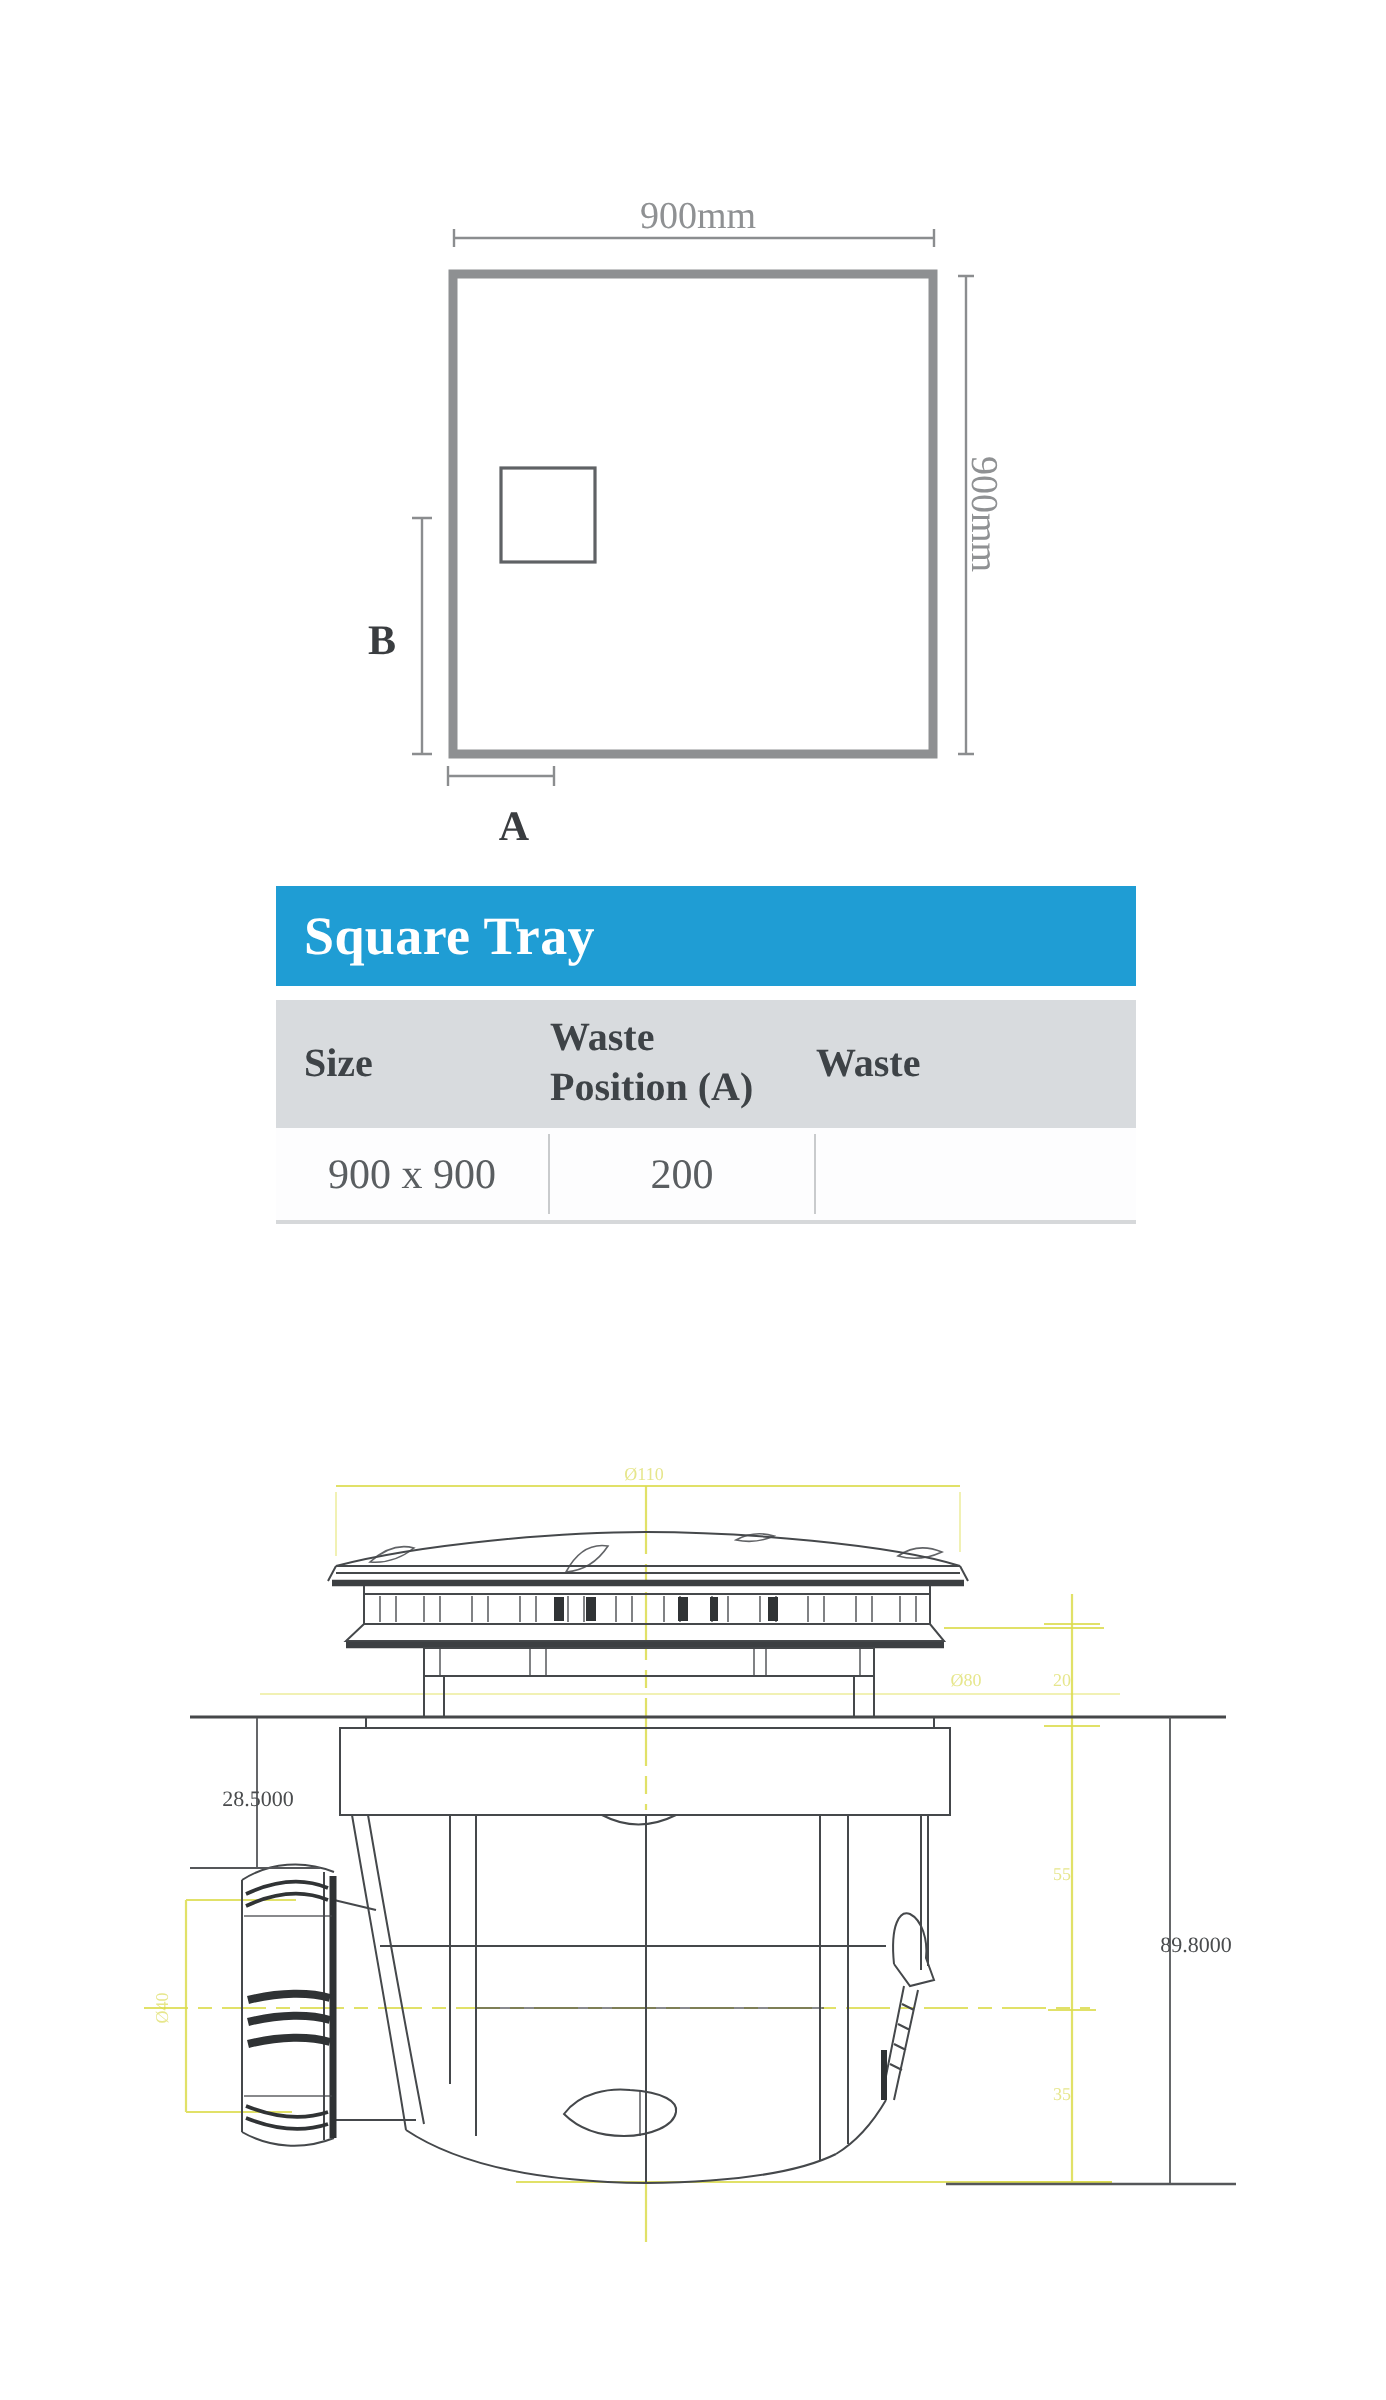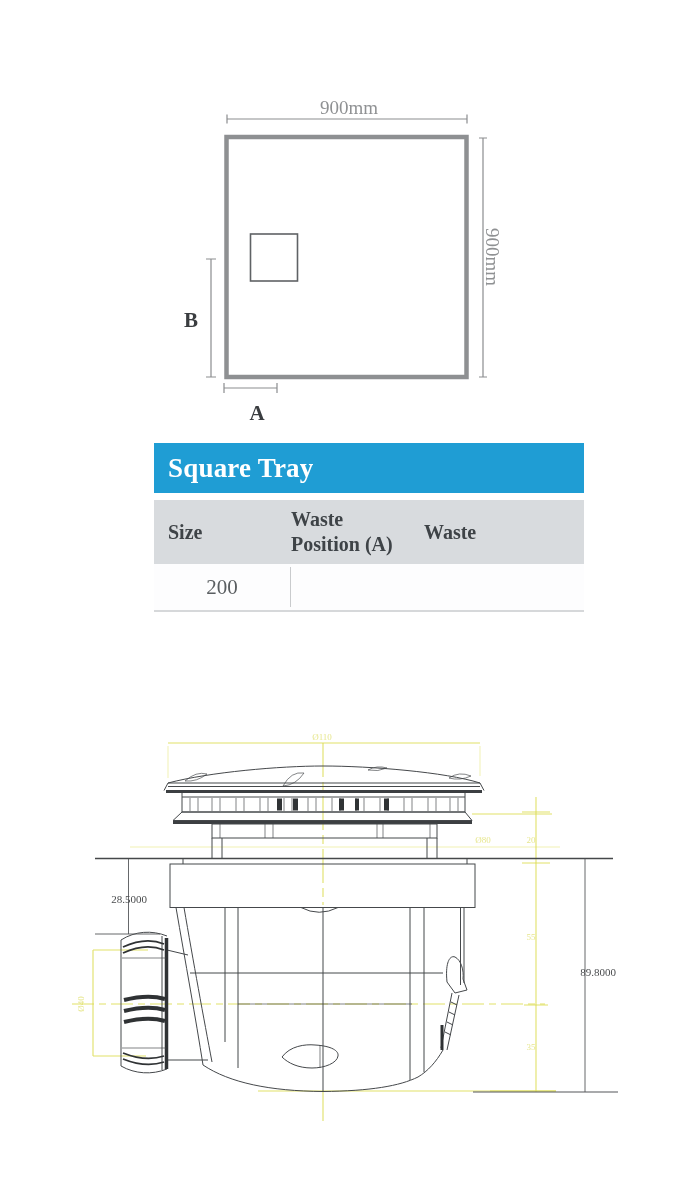--- a/index.html
+++ b/index.html
@@ -15,21 +15,21 @@
   .hatch{stroke:#303335;stroke-width:1.8;fill:none;}
   .dim{stroke:#55575a;stroke-width:.9;fill:none;}
   .yel{stroke:#dcdc4e;stroke-width:1.1;fill:none;opacity:.85;}
   .yelf{stroke:#e3e36a;stroke-width:1;fill:none;opacity:.5;}
   .ytext{fill:#d6d640;opacity:.6;font-size:9px;}
   .dtext{fill:#4a4c4e;font-size:11px;}
   .mmtext{fill:#8f9193;font-size:19px;}
   .abtext{fill:#3a3d40;font-size:21px;font-weight:bold;}
 
   
-  #spec-table{position:absolute;left:154px;top:443px;width:430px;}
+  #spec-table{position:absolute;left:138px;top:443px;width:430px;}
   .tbl-title{height:50px;background:#1F9DD4;color:#ffffff;font-size:27px;font-weight:bold;
              line-height:50px;padding-left:14px;box-sizing:border-box;letter-spacing:.2px;}
   .tbl-gap{height:7px;background:#ffffff;}
   .tbl-head{height:64px;background:#D8DBDE;display:grid;grid-template-columns:137px 133px 145px 15px;
             align-items:center;color:#3E4347;font-weight:bold;font-size:20px;}
   .tbl-head .c1{padding-left:14px;}
   .hc{text-align:left;line-height:25px;}
   .tbl-row{height:46px;background:#fdfdfe;display:grid;grid-template-columns:137px 133px 145px 15px;
            align-items:center;color:#5a5e61;font-size:21px;border-bottom:2px solid #d6d8da;}
   .tbl-row .cell{text-align:center;height:40px;line-height:40px;border-right:1.5px solid #c9cbcd;}
@@ -179,18 +179,19 @@
       <div class="hc">
         <div>Waste</div>
         <div>Position (A)</div>
       </div>
       <div class="hc">
         <div>Waste</div>
       </div>
       <div></div>
     </div>
     <div class="tbl-row">
+      <div class="cell">900 x 900</div>
       <div class="cell">200</div>
       <div></div>
     </div>
   </div>
 
 </div>
 
 </body></html>

